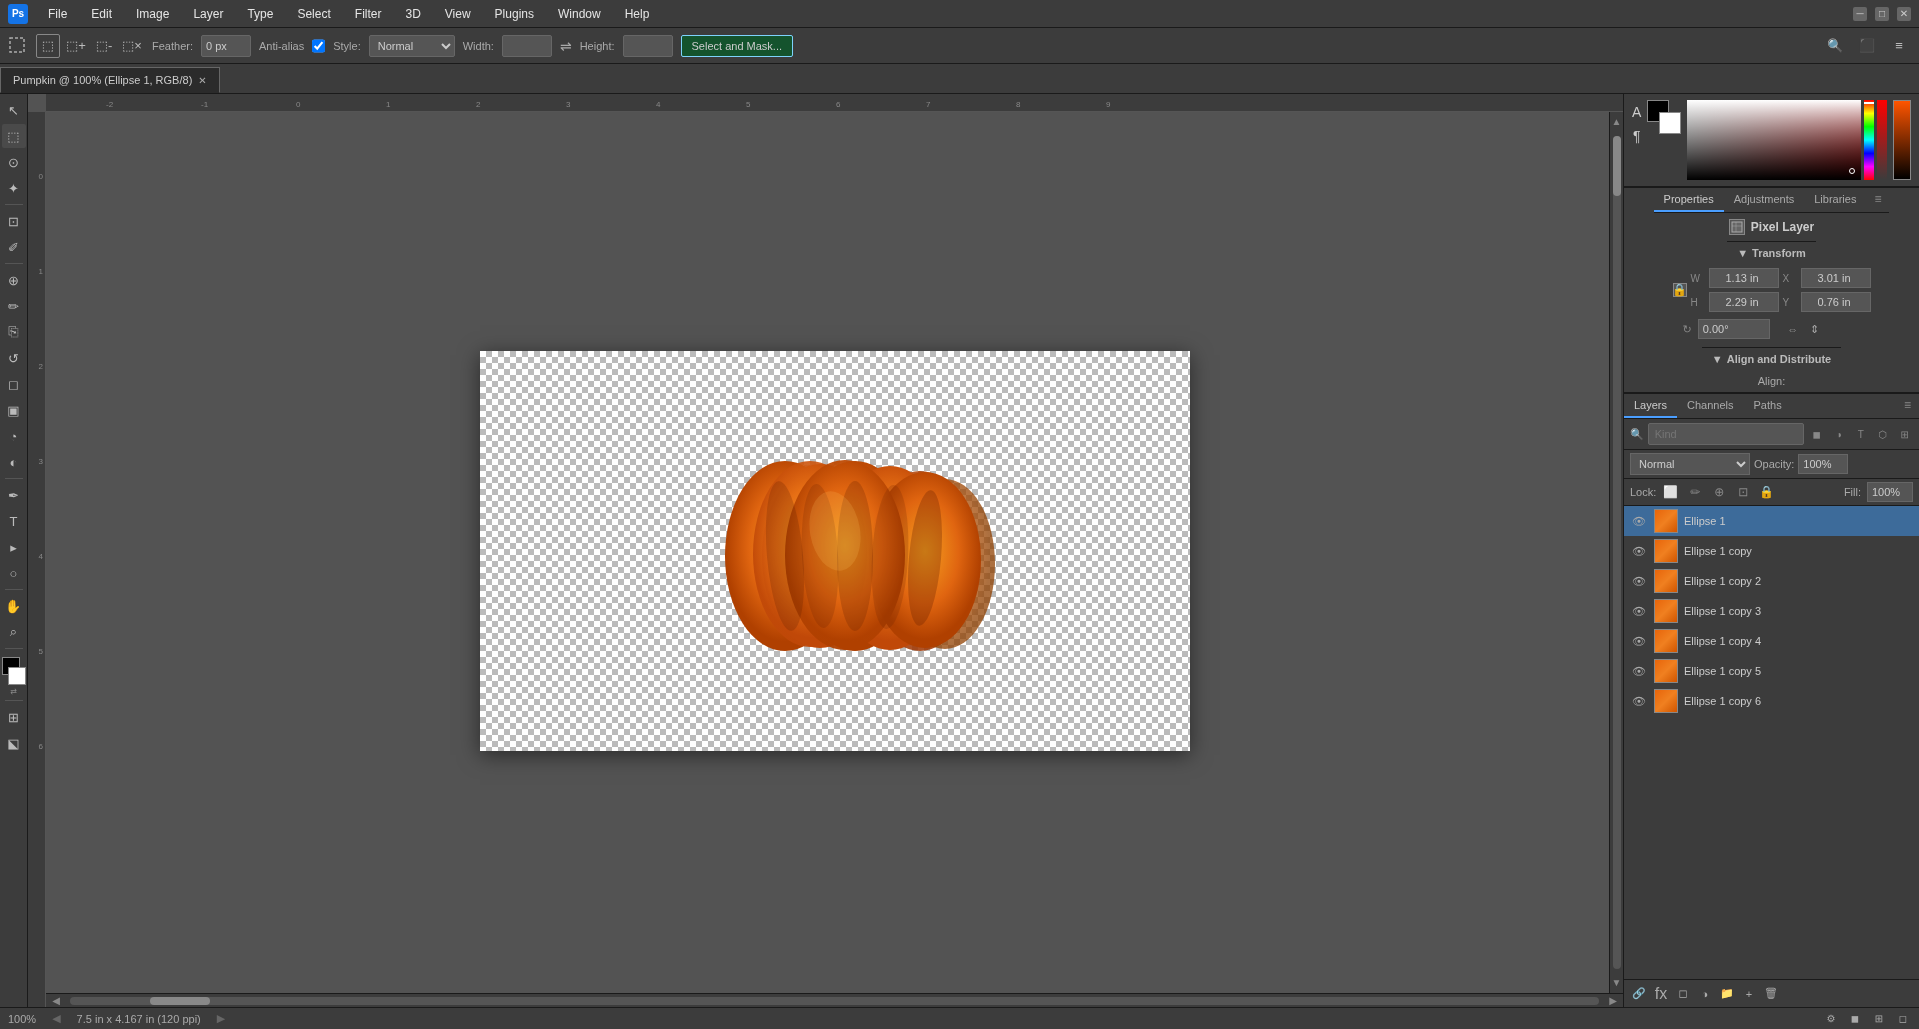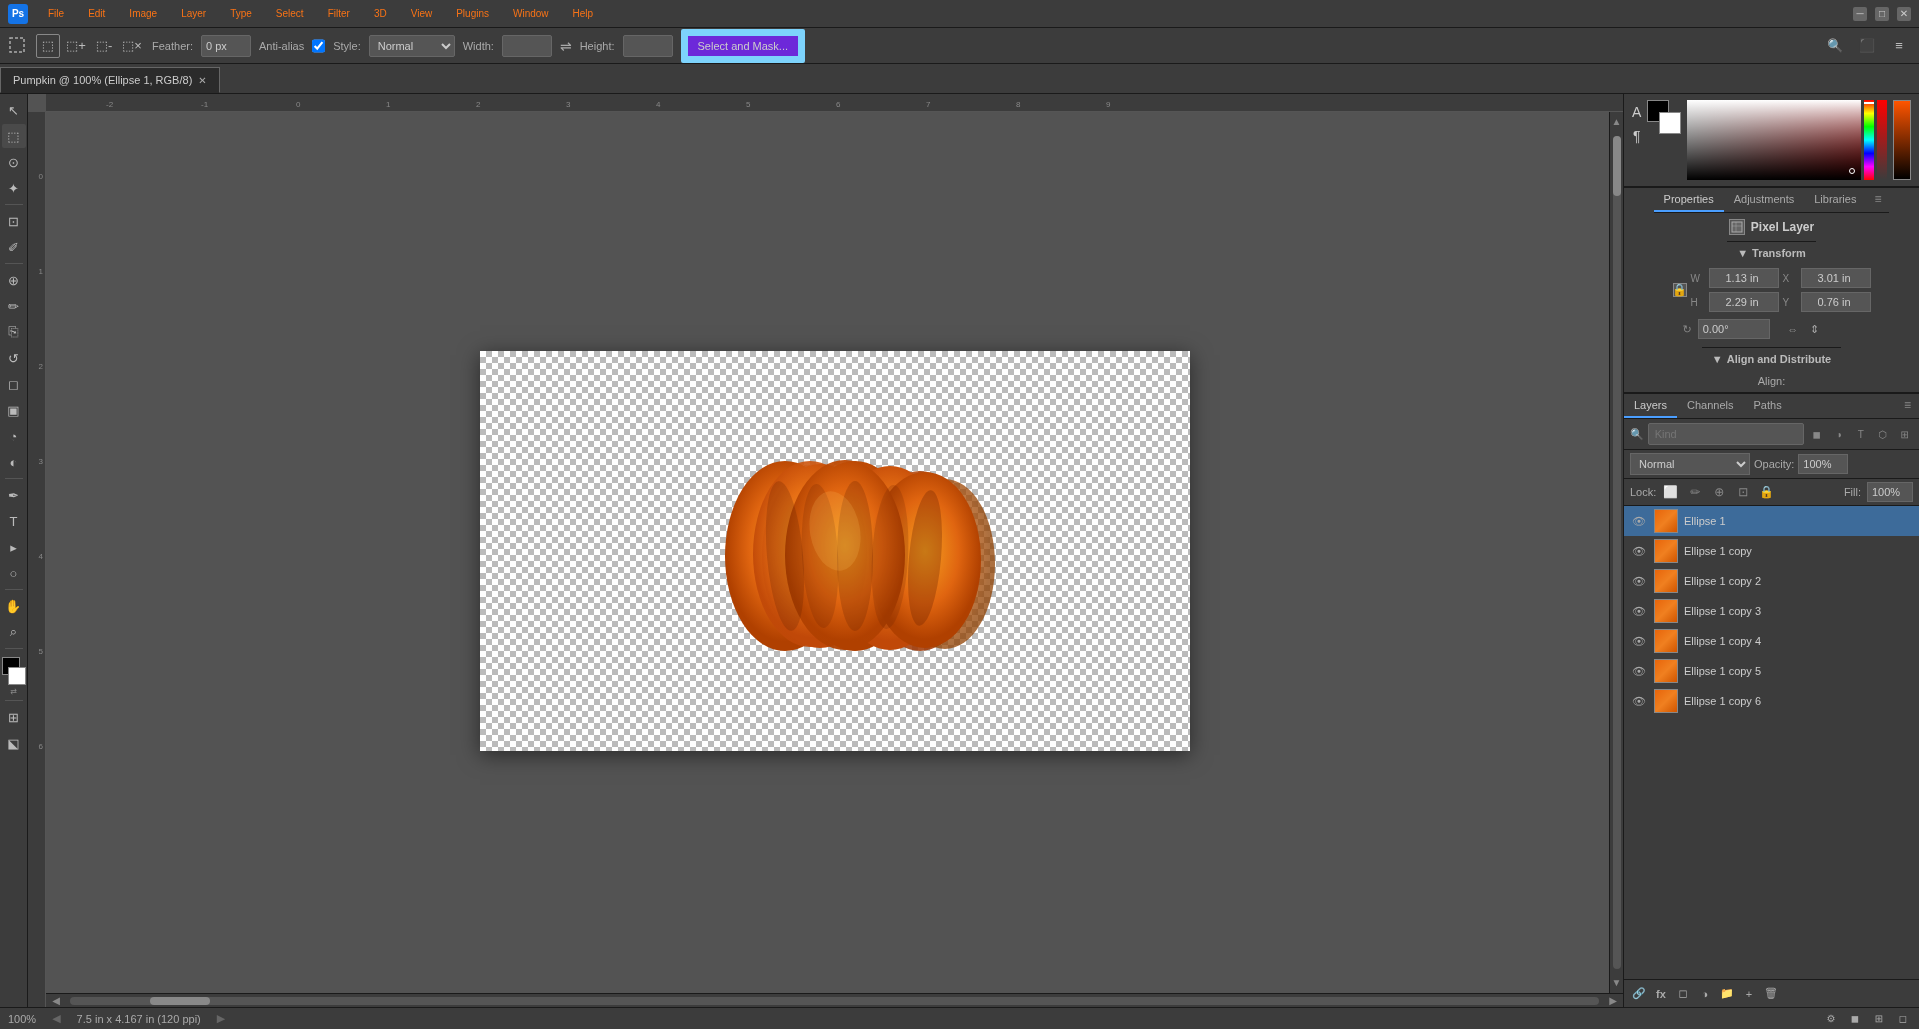--- a/index.html
+++ b/index.html
@@ -1,30 +1,30 @@
 <!DOCTYPE html>
 <html><head>
   <meta charset="utf-8">
   <style>
     * { margin: 0; padding: 0; box-sizing: border-box; }
     body { width: 1919px; height: 1029px; background: #2b2b2b; font-family: 'Arial', sans-serif; font-size: 12px; color: #ccc; overflow: hidden; display: flex; flex-direction: column; }
 
     
     .menu-bar { height: 28px; background: #3c3c3c; display: flex; align-items: center; padding: 0 8px; gap: 16px; border-bottom: 1px solid #1a1a1a; flex-shrink: 0; }
     .menu-bar .app-icon { width: 20px; height: 20px; background: #1473e6; border-radius: 3px; display: flex; align-items: center; justify-content: center; color: white; font-size: 10px; font-weight: bold; }
-    .menu-item { color: #f97316; cursor: pointer; font-size: 10px; padding: 2px 4px; }
+    .menu-item { color: #e5e5e5; cursor: pointer; font-size: 12px; padding: 2px 4px; }
     .window-controls { margin-left: auto; display: flex; gap: 8px; }
     .win-btn { width: 14px; height: 14px; border-radius: 2px; background: #666; cursor: pointer; font-size: 10px; display: flex; align-items: center; justify-content: center; color: #ccc; }
 
     
     .options-bar { height: 36px; background: #3c3c3c; display: flex; align-items: center; padding: 0 8px; gap: 8px; border-bottom: 1px solid #1a1a1a; flex-shrink: 0; }
     .options-bar .tool-icon { width: 20px; height: 20px; display: flex; align-items: center; justify-content: center; color: #aaa; }
     .options-bar select, .options-bar input { background: #555; border: 1px solid #666; color: #ccc; font-size: 11px; padding: 2px 4px; border-radius: 2px; height: 22px; }
     .options-bar label { font-size: 11px; color: #aaa; }
-    .options-bar .select-mask-btn { background: #6d28d9; border: 7px solid #7dd3fc; color: #ccc; font-size: 11px; padding: 4px 10px; cursor: pointer; border-radius: 2px; }
+    .options-bar .select-mask-btn { background: #14532d; border: 1px solid #7dd3fc; color: #ccc; font-size: 11px; padding: 4px 10px; cursor: pointer; border-radius: 2px; }
 
     
     .tab-bar { height: 30px; background: #3c3c3c; display: flex; align-items: flex-end; border-bottom: 1px solid #1a1a1a; flex-shrink: 0; }
     .tab { height: 26px; background: #535353; border: 1px solid #666; border-bottom: none; padding: 0 12px; display: flex; align-items: center; gap: 6px; font-size: 11px; color: #ccc; cursor: pointer; }
     .tab.active { background: #2b2b2b; border-bottom: 1px solid #2b2b2b; }
     .tab .close-x { color: #aaa; font-size: 10px; }
 
     
     .main-area { display: flex; flex: 1; overflow: hidden; }
 
@@ -479,21 +479,21 @@
         </div>
         <div class="layer-item">
           <div class="eye-icon">👁</div>
           <div class="layer-thumb layer-thumb-pumpkin"></div>
           <span class="layer-name">Ellipse 1 copy 6</span>
         </div>
       </div>
 
       <div style="height:28px;background:#3c3c3c;border-top:1px solid #1a1a1a;display:flex;align-items:center;padding:0 6px;gap:4px;">
         <div style="width:18px;height:18px;display:flex;align-items:center;justify-content:center;color:#aaa;cursor:pointer;font-size:11px;">🔗</div>
-        <div style="width:18px;height:18px;display:flex;align-items:center;justify-content:center;color:#aaa;cursor:pointer;font-size:11px;font-weight:bold;">fx</div>
+        <div style="width:18px;height:18px;display:flex;align-items:center;justify-content:center;color:#aaa;cursor:pointer;font-size:16px;">fx</div>
         <div style="width:18px;height:18px;display:flex;align-items:center;justify-content:center;color:#aaa;cursor:pointer;font-size:11px;">◻</div>
         <div style="width:18px;height:18px;display:flex;align-items:center;justify-content:center;color:#aaa;cursor:pointer;font-size:11px;">◑</div>
         <div style="width:18px;height:18px;display:flex;align-items:center;justify-content:center;color:#aaa;cursor:pointer;font-size:11px;">📁</div>
         <div style="width:18px;height:18px;display:flex;align-items:center;justify-content:center;color:#aaa;cursor:pointer;font-size:11px;">+</div>
         <div style="width:18px;height:18px;display:flex;align-items:center;justify-content:center;color:#aaa;cursor:pointer;font-size:11px;">🗑</div>
       </div>
     </div>
   </div>
 </div>
 

